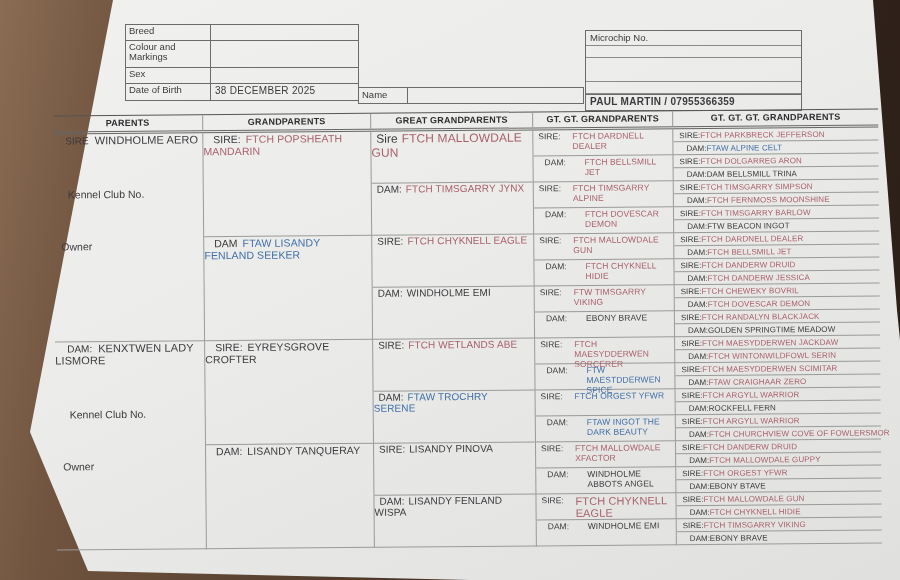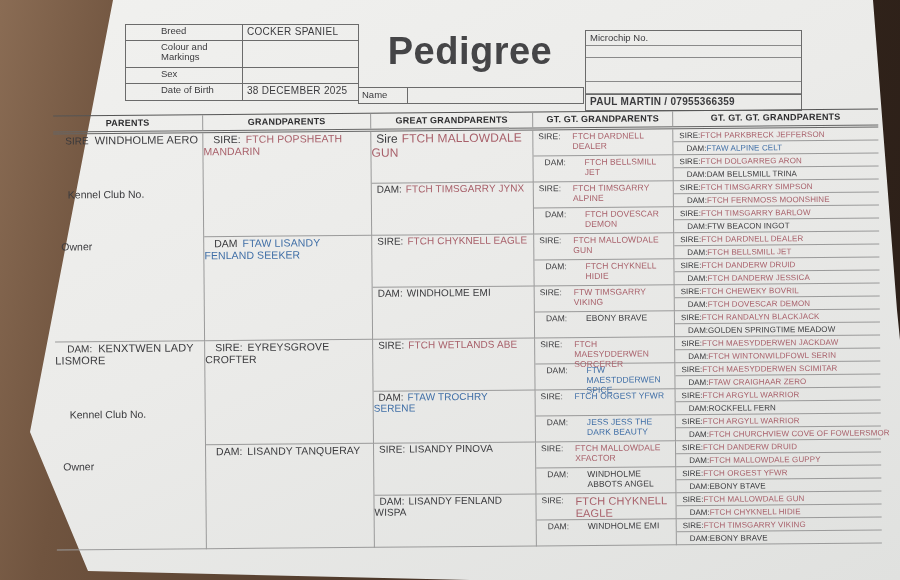--- a/index.html
+++ b/index.html
@@ -7,21 +7,21 @@
     background:linear-gradient(100deg,#8a6c54 0%,#70543f 14%,#503b2c 45%,#33241b 78%,#2b1f18 100%);
     font-family:"Liberation Sans","DejaVu Sans",sans-serif;color:#3b3b3e;}
   .paper{position:absolute;inset:0;
     background:linear-gradient(155deg,#f1f1ef 0%,#ebebe9 45%,#e0e1df 100%);
     clip-path:polygon(113px 0,873px 0,897px 310px,900px 340px,900px 580px,470px 580px,88px 571px,30px 432px);}
   .content{position:absolute;inset:0;}
 
   
   .idtable{position:absolute;left:125px;top:24px;width:232px;border:1px solid #6b6b6b;border-bottom:none;font-size:9.5px;}
   .idrow{display:flex;border-bottom:1px solid #6b6b6b;}
-  .idlabel{width:78px;flex:none;padding:1px 3px;border-right:1px solid #6b6b6b;line-height:1.1;margin-left:32px;}
+  .idlabel{width:78px;flex:none;padding:1px 3px;border-right:1px solid #6b6b6b;line-height:1.1;}
   .idvalue{flex:1;padding:1px 4px;font-size:10px;letter-spacing:.3px;}
   .h14{min-height:13px}.h26{min-height:24px}.h15{min-height:14px}
   .title{position:absolute;left:360px;top:30px;width:220px;text-align:center;
     font-size:38px;font-weight:bold;color:#454547;letter-spacing:.5px;}
   .namerow{position:absolute;left:358px;top:87px;width:224px;height:15px;border:1px solid #6b6b6b;display:flex;font-size:9.5px;}
   .namelabel{width:42px;flex:none;border-right:1px solid #6b6b6b;padding:1px 3px;}
   .namevalue{flex:1;}
   .chipbox{position:absolute;left:585px;top:30px;width:215px;border:1px solid #6b6b6b;font-size:9.5px;}
   .chiprow{border-bottom:1px solid #8a8a8a;padding:1px 4px;}
   .chiprow:last-child{border-bottom:none;}
@@ -65,37 +65,35 @@
 </head>
 <body>
 
 <div class="stage">
   <div class="paper"></div>
   <div class="content">
 
     <div class="idtable">
       <div class="idrow">
         <div class="idlabel h14">Breed</div>
-        <div class="idvalue">COCKER  SPANIEL</div>
       </div>
       <div class="idrow">
         <div class="idlabel h26">Colour and Markings</div>
         <div class="idvalue"></div>
       </div>
       <div class="idrow">
         <div class="idlabel h14">Sex</div>
         <div class="idvalue"></div>
       </div>
       <div class="idrow">
         <div class="idlabel h15">Date of Birth</div>
         <div class="idvalue">38 DECEMBER   2025</div>
       </div>
     </div>
 
-    <div class="title">Pedigree</div>
 
     <div class="namerow">
       <div class="namelabel">Name</div>
       <div class="namevalue"></div>
     </div>
 
     <div class="chipbox">
       <div class="chiprow chip-h">Microchip No.</div>
       <div class="chiprow chip-s"></div>
       <div class="chiprow chip-b"></div>
@@ -188,21 +186,21 @@
           </div>
           <div class="cell c4" style="grid-area: 21 / 4 / span 2;">
             <span class="entry">
               <span class="lbl">SIRE:</span>
               <span class="nm blue">FTCH ORGEST YFWR</span>
             </span>
           </div>
           <div class="cell c4 dam" style="grid-area: 23 / 4 / span 2;">
             <span class="entry">
               <span class="lbl">DAM:</span>
-              <span class="nm blue">JESS JESS THE DARK BEAUTY</span>
+              <span class="nm blue">FTAW INGOT THE DARK BEAUTY</span>
             </span>
           </div>
           <div class="cell c4" style="grid-area: 25 / 4 / span 2;">
             <span class="entry">
               <span class="lbl">SIRE:</span>
               <span class="nm red">FTCH MALLOWDALE XFACTOR</span>
             </span>
           </div>
           <div class="cell c4 dam" style="grid-area: 27 / 4 / span 2;">
             <span class="entry">

